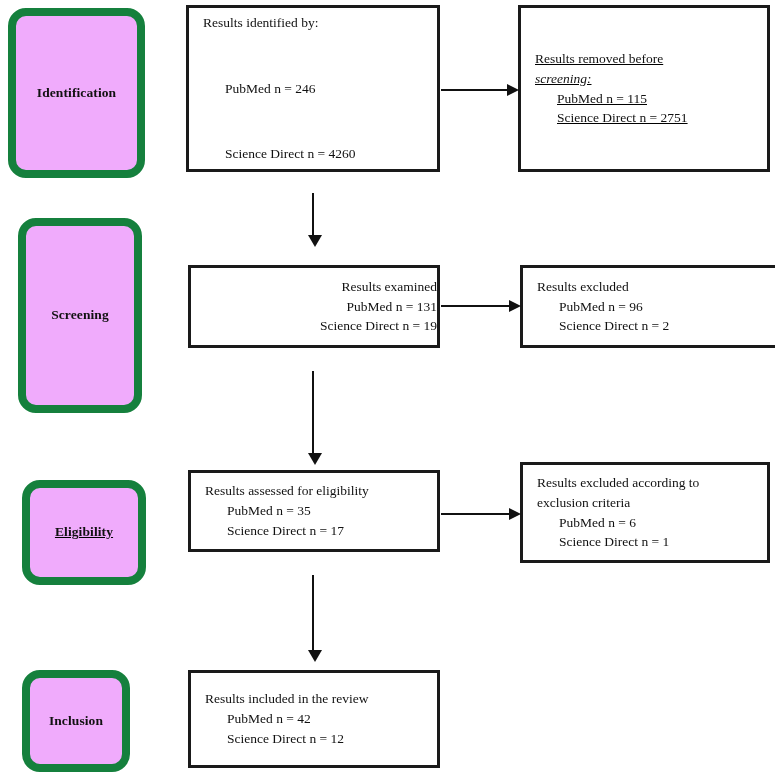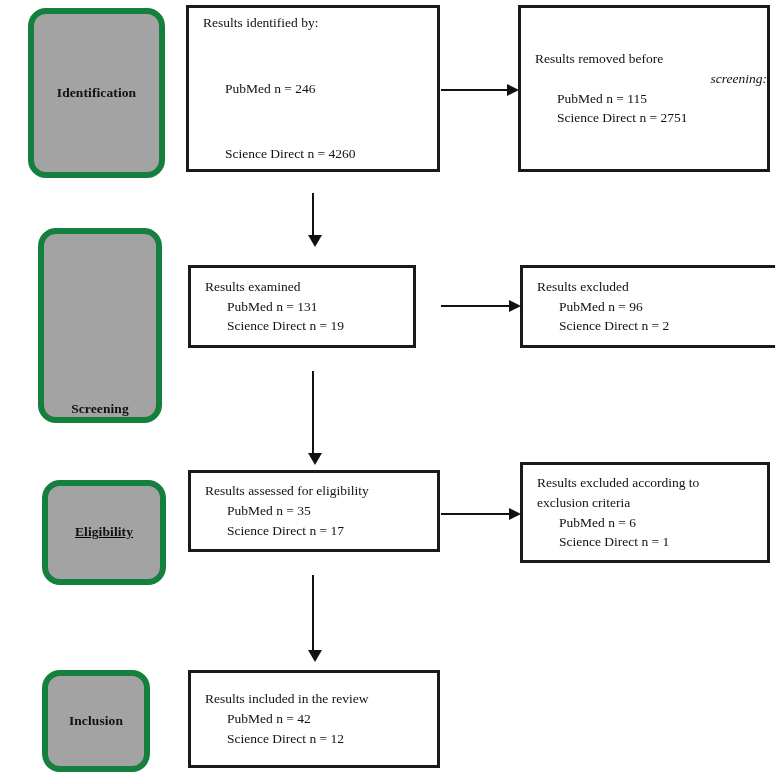--- a/index.html
+++ b/index.html
@@ -14,28 +14,27 @@
     position: relative;
     width: 775px;
     height: 778px;
     background: #ffffff;
     overflow: hidden;
   }
 
   
   .stage {
     position: absolute;
-    background: #a3a3a3;
-    border: 6px solid #15803d;
+    background: #f0abfc;
+    border: 8px solid #15803d;
     border-radius: 18px;
     display: flex;
     align-items: center;
     justify-content: center;
     box-sizing: border-box;
-    margin-left: 20px;
   }
   .stage-label {
     font-family: "Liberation Serif", "DejaVu Serif", serif;
     font-weight: bold;
     font-size: 13.5px;
     color: #111111;
     letter-spacing: 0.1px;
     text-align: center;
     line-height: 1.2;
   }
@@ -56,21 +55,20 @@
     font-size: 13.5px;
     color: #111111;
     line-height: 1.48;
     white-space: pre;
   }
   .nodebox .line.indent {
     padding-left: 22px;
   }
   .nodebox .line.ital {
     font-style: italic;
-    text-align: right;
   }
 
   
   .arrow-v {
     position: absolute;
     width: 0;
     border-left: 2px solid #111111;
   }
   .arrow-v::after {
     content: "";
@@ -102,50 +100,50 @@
 </style>
 </head>
 <body>
 
 <div id="canvas">
 
   <div class="stage" style="left:8px; top:8px; width:137px; height:170px;">
     <span class="stage-label">Identification</span>
   </div>
 
-  <div class="stage" style="left:18px; top:228px; width:124px; height:195px;align-items:flex-end;">
+  <div class="stage" style="left:18px; top:218px; width:124px; height:195px;">
     <span class="stage-label">Screening</span>
   </div>
 
   <div class="stage" style="left:22px; top:480px; width:124px; height:105px;text-decoration:underline;">
     <span class="stage-label">Eligibility</span>
   </div>
 
   <div class="stage" style="left:22px; top:670px; width:108px; height:102px;">
     <span class="stage-label">Inclusion</span>
   </div>
 
   <div class="nodebox" style="left:186px; top:5px; width:254px; height:167px;gap:46px;">
     <div class="line">Results identified by:</div>
     <div class="line indent">PubMed n = 246</div>
     <div class="line indent">Science Direct n = 4260</div>
   </div>
 
-  <div class="nodebox" style="left:518px; top:5px; width:252px; height:167px; ">
+  <div class="nodebox" style="left:518px; top:5px; width:252px; height:167px; text-decoration:underline;">
     <div class="line">Results removed before</div>
     <div class="line ital">screening:</div>
     <div class="line indent">PubMed n = 115</div>
     <div class="line indent">Science Direct n = 2751</div>
   </div>
 
   <div class="arrow-h" style="left:441px; top:89px; width:66px;"></div>
 
   <div class="arrow-v" style="left:312px; top:193px; height:43px;"></div>
 
-  <div class="nodebox" style="left:188px; top:265px; width:228px; height:83px;">
+  <div class="nodebox" style="left:188px; top:265px; width:252px; height:83px;align-items:flex-end;">
     <div class="line">Results examined</div>
     <div class="line indent">PubMed n = 131</div>
     <div class="line indent">Science Direct n = 19</div>
   </div>
 
   <div class="nodebox" style="left:520px; top:265px; width:278px; height:83px;">
     <div class="line">Results excluded</div>
     <div class="line indent">PubMed n = 96</div>
     <div class="line indent">Science Direct n = 2</div>
   </div>

